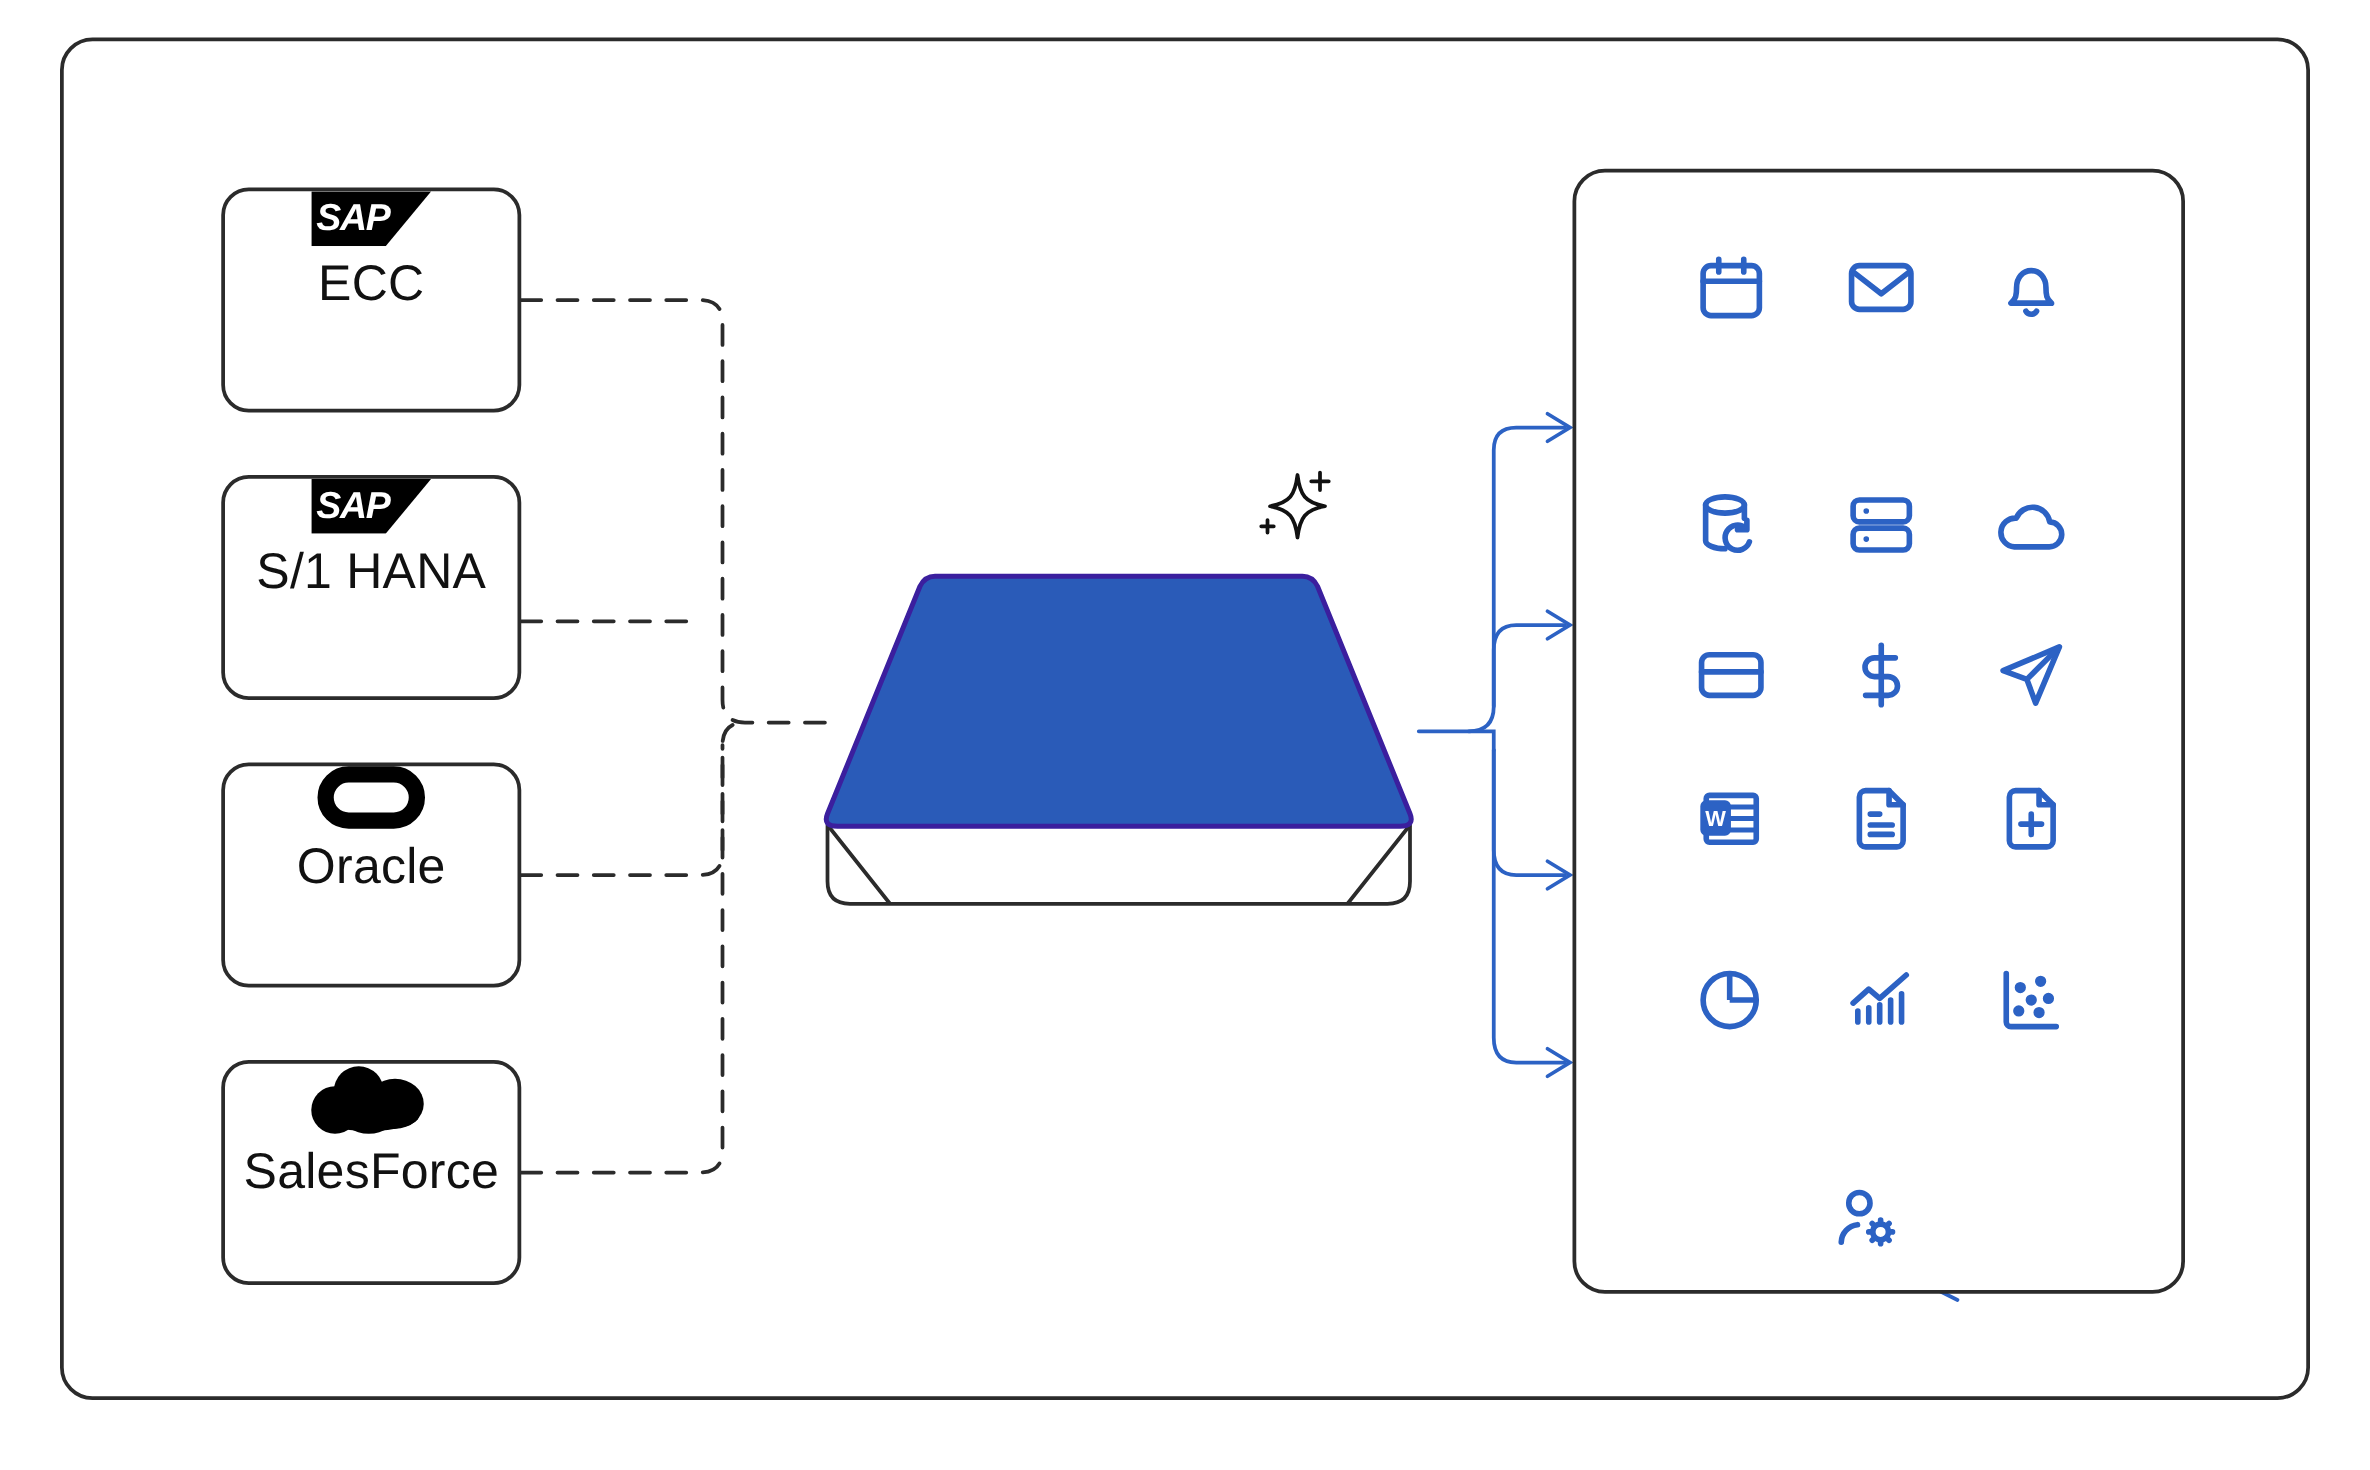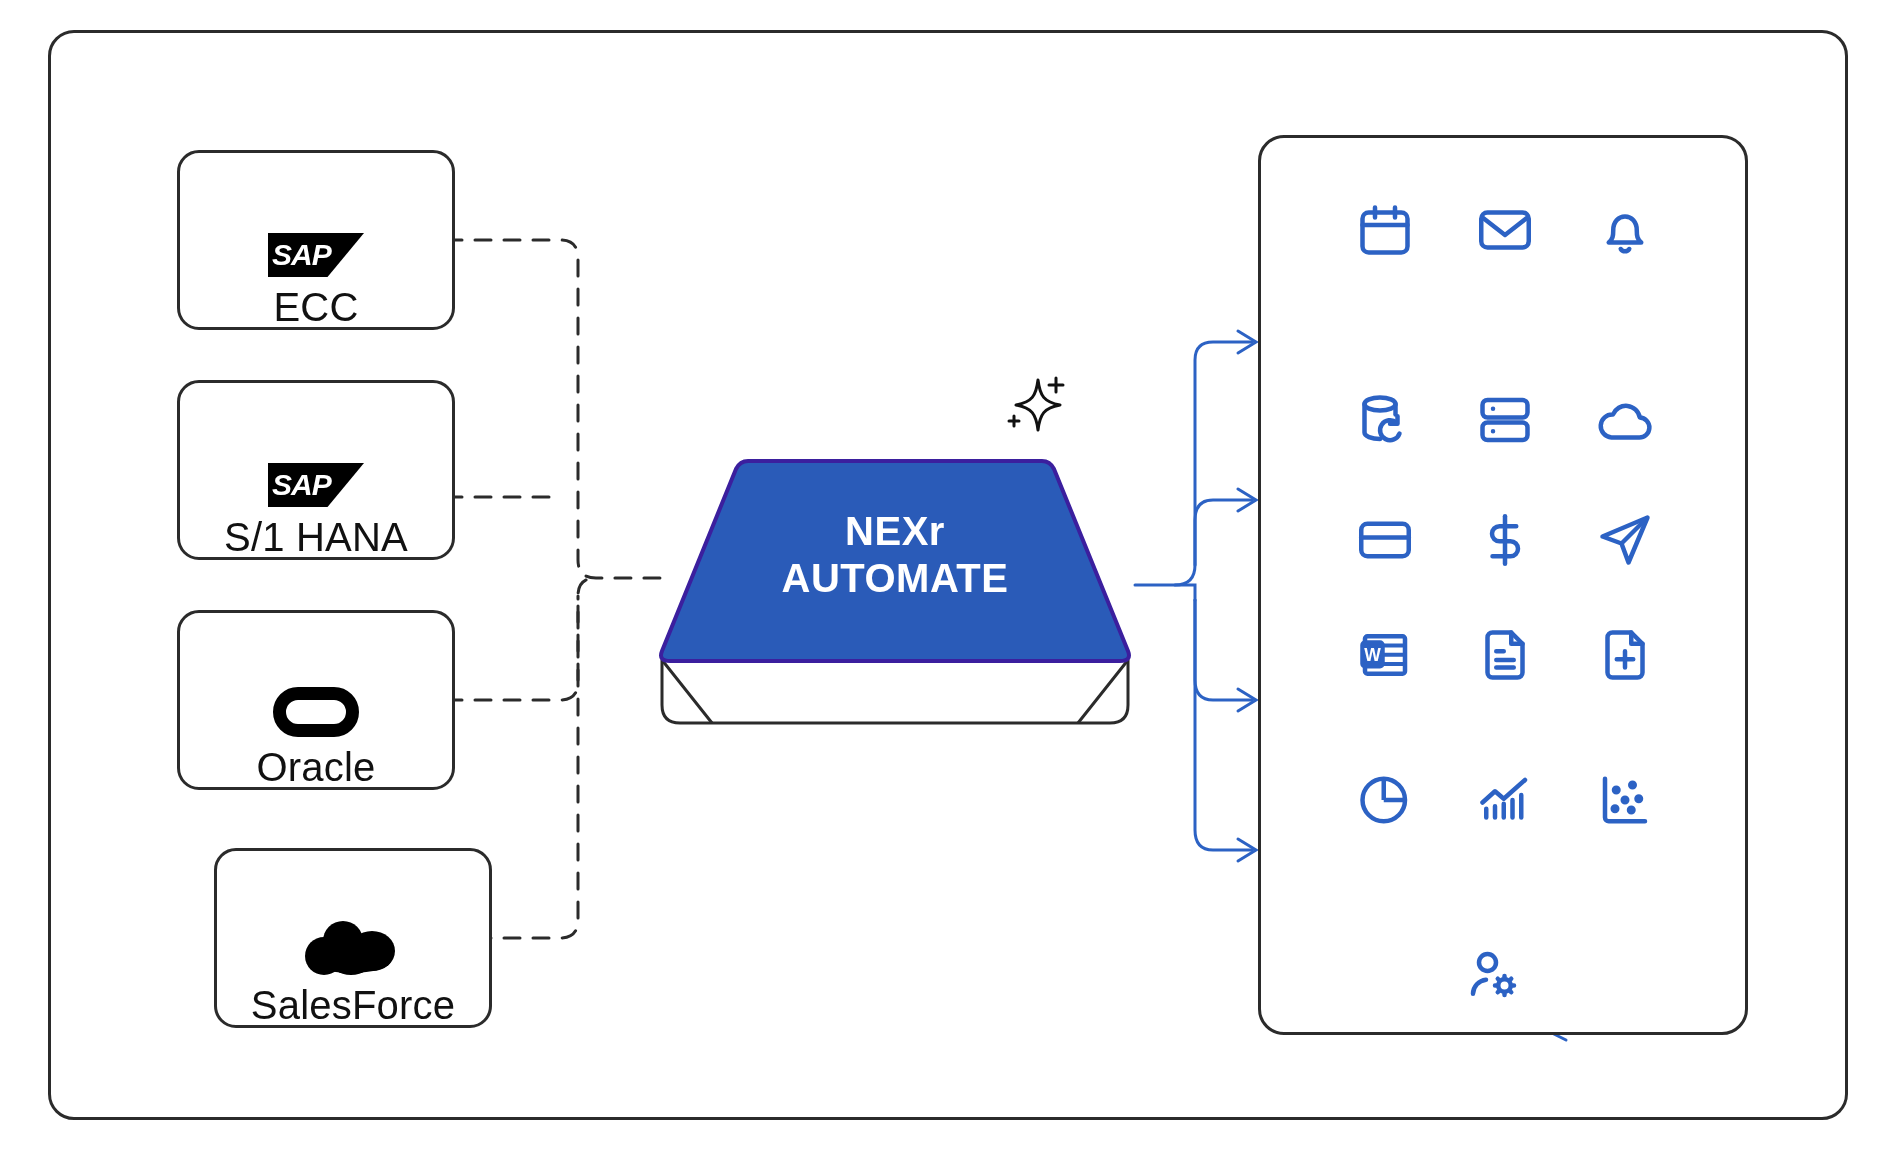--- a/index.html
+++ b/index.html
@@ -6,23 +6,23 @@
   body{width:1896px;height:1176px;font-family:"Liberation Sans",sans-serif;overflow:hidden;}
   #stage{position:relative;width:1896px;height:1176px;background:#ffffff;}
 
   .outer-frame{
     position:absolute;left:48px;top:30px;width:1800px;height:1090px;
     border:3px solid #2b2b2b;border-radius:26px;box-sizing:border-box;background:#fff;
   }
 
   
   .src-card{
-    position:absolute;width:278px;height:180px;
+    position:absolute;width:240px;height:180px;
     border:3px solid #2b2b2b;border-radius:22px;background:#fff;box-sizing:border-box;
-    display:flex;flex-direction:column;align-items:center;justify-content:flex-end;gap:10px;
+    display:flex;flex-direction:column;align-items:center;justify-content:flex-start;gap:10px;
   }
   .src-label{font-size:40px;color:#111;line-height:1;letter-spacing:.2px;}
 
   
   .sap-logo{position:relative;width:96px;height:44px;}
   .sap-shape{
     position:absolute;inset:0;background:#000;
     clip-path:polygon(0 0,100% 0,62% 100%,0 100%);
   }
   .sap-text{
@@ -131,21 +131,21 @@
       <span class="sap-text">SAP</span>
     </div>
     <div class="src-label">S/1 HANA</div>
   </div>
 
   <div class="src-card" style="left:177px;top:610px;">
     <div class="oracle-logo"></div>
     <div class="src-label">Oracle</div>
   </div>
 
-  <div class="src-card" style="left:177px;top:848px;margin-left:37px;">
+  <div class="src-card" style="left:177px;top:848px;">
     <div class="sf-logo">
       <i class="sf-a"></i>
         <i class="sf-b"></i>
         <i class="sf-c"></i>
         <i class="sf-d"></i>
         <i class="sf-e"></i>
     </div>
     <div class="src-label">SalesForce</div>
   </div>
 
@@ -156,24 +156,20 @@
   </svg>
 
   <div class="funnel">
     <svg style="position:absolute;left:0;top:0;width:490px;height:280px;" viewBox="0 0 490 280">
 
       <path d="M12 205 L12 250 Q12 268 30 268 L460 268 Q478 268 478 250 L478 205 Z" fill="#ffffff" stroke="#2b2b2b" stroke-width="3" stroke-linejoin="round"></path>
       <path d="M12 205 L62 268 M478 205 L428 268" fill="none" stroke="#2b2b2b" stroke-width="3"></path>
 
       <path d="M98 6 Q90 6 86 14 L12 196 Q8 206 20 206 L470 206 Q482 206 478 196 L404 14 Q400 6 392 6 Z" transform="translate(0,0)" fill="#2a5bb8" stroke="#3b1f9e" stroke-width="4" stroke-linejoin="round" style="transform-box:fill-box;"></path>
     </svg>
-    <div class="brand-text">
-      <span>NEXr</span>
-      <span>AUTOMATE</span>
-    </div>
   </div>
 
   <div class="right-panel"></div>
 
   <div class="icon-grid">
 
     <div class="ic" style="left:0px;top:0px;">
       <svg viewBox="0 0 24 24" fill="none" stroke="#2c62c4" stroke-width="1.8" stroke-linecap="round">
         <rect x="3" y="5" width="18" height="16" rx="2.5"></rect>
           <path d="M3 10h18M8 3v4M16 3v4"></path>

